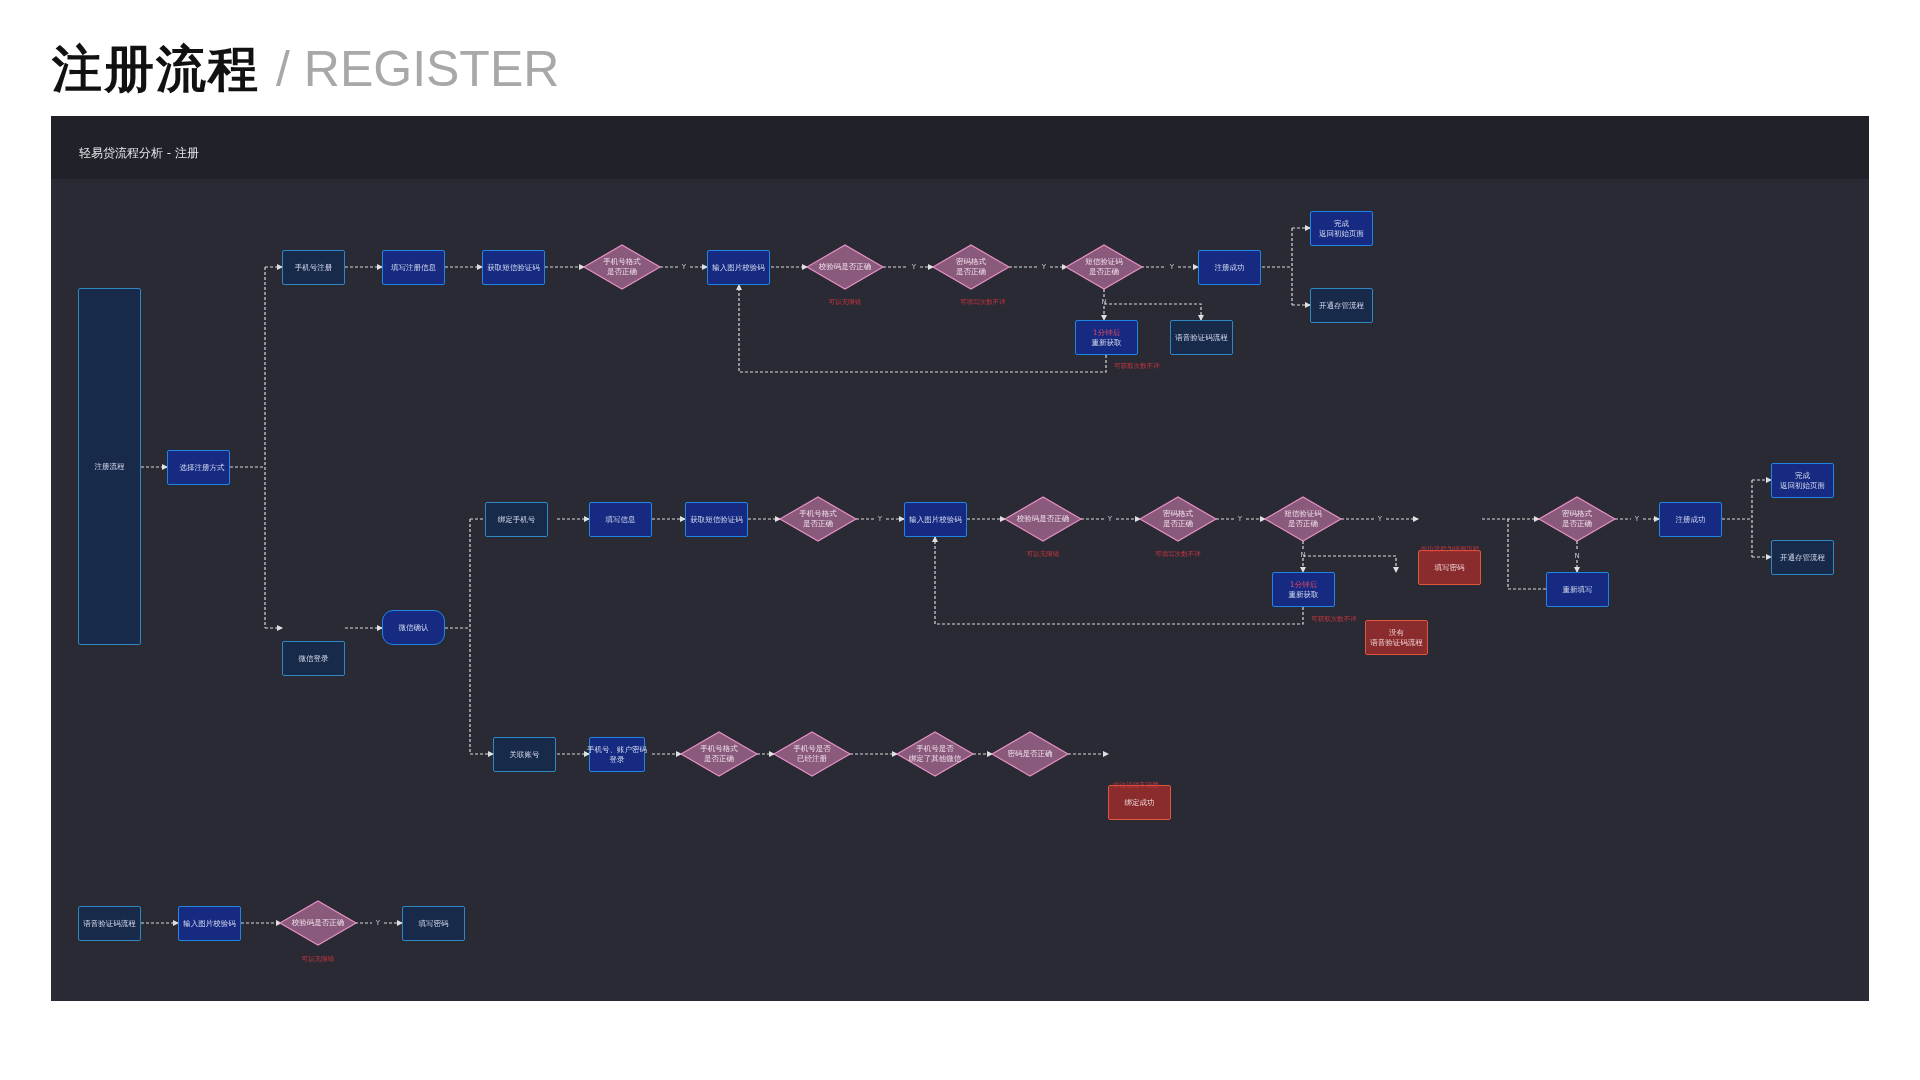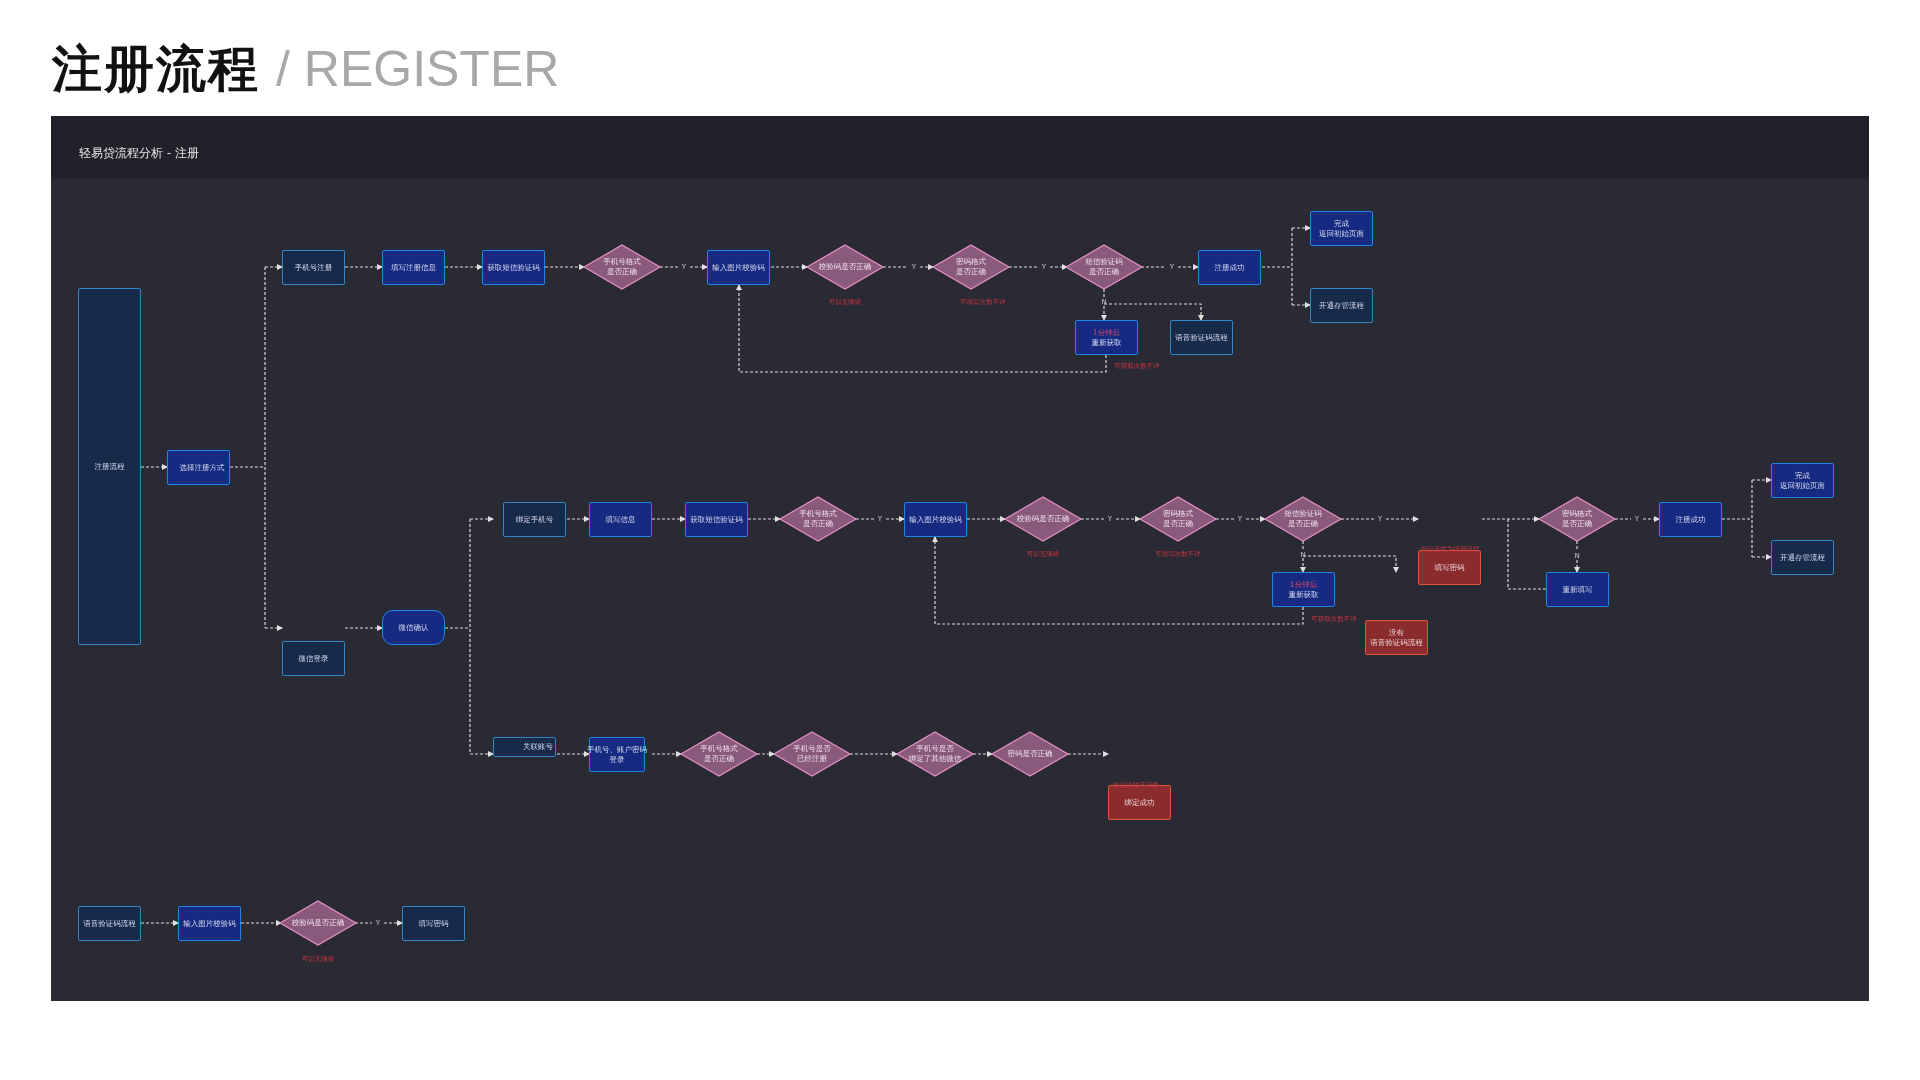--- a/index.html
+++ b/index.html
@@ -211,21 +211,21 @@
     <div class="node dark" style="left: 282px; top: 610px; width: 63px; height: 35px; margin-top: 31px;">
       <div>
         <span style="display: block; white-space: pre;">微信登录</span>
       </div>
     </div>
     <div class="node blue" style="left: 382px; top: 610px; width: 63px; height: 35px; border-radius: 11px;">
       <div>
         <span style="display: block; white-space: pre;">微信确认</span>
       </div>
     </div>
-    <div class="node dark" style="left: 503px; top: 502px; width: 63px; height: 35px;">
+    <div class="node dark" style="left: 485px; top: 502px; width: 63px; height: 35px;">
       <div>
         <span style="display: block; white-space: pre;">绑定手机号</span>
       </div>
     </div>
     <div class="node blue" style="left: 589px; top: 502px; width: 63px; height: 35px;">
       <div>
         <span style="display: block; white-space: pre;">填写信息</span>
       </div>
     </div>
     <div class="node blue" style="left: 685px; top: 502px; width: 63px; height: 35px;">
@@ -269,21 +269,21 @@
       <div>
         <span style="display: block;">没有</span>
         <span style="display: block;">语音验证码流程</span>
       </div>
     </div>
     <div class="node blue" style="left: 1546px; top: 572px; width: 63px; height: 35px;">
       <div>
         <span style="display: block; white-space: pre; text-align: right;">重新填写</span>
       </div>
     </div>
-    <div class="node dark" style="left: 493px; top: 737px; width: 63px; height: 20px; justify-content: flex-end;">
+    <div class="node dark" style="left: 493px; top: 737px; width: 63px; height: 35px;">
       <div>
         <span style="display: block; white-space: pre;">关联账号</span>
       </div>
     </div>
     <div class="node blue" style="left: 589px; top: 737px; width: 56px; height: 35px;">
       <div>
         <span style="display: block; white-space: pre;">手机号、账户密码
 登录</span>
       </div>
     </div>

